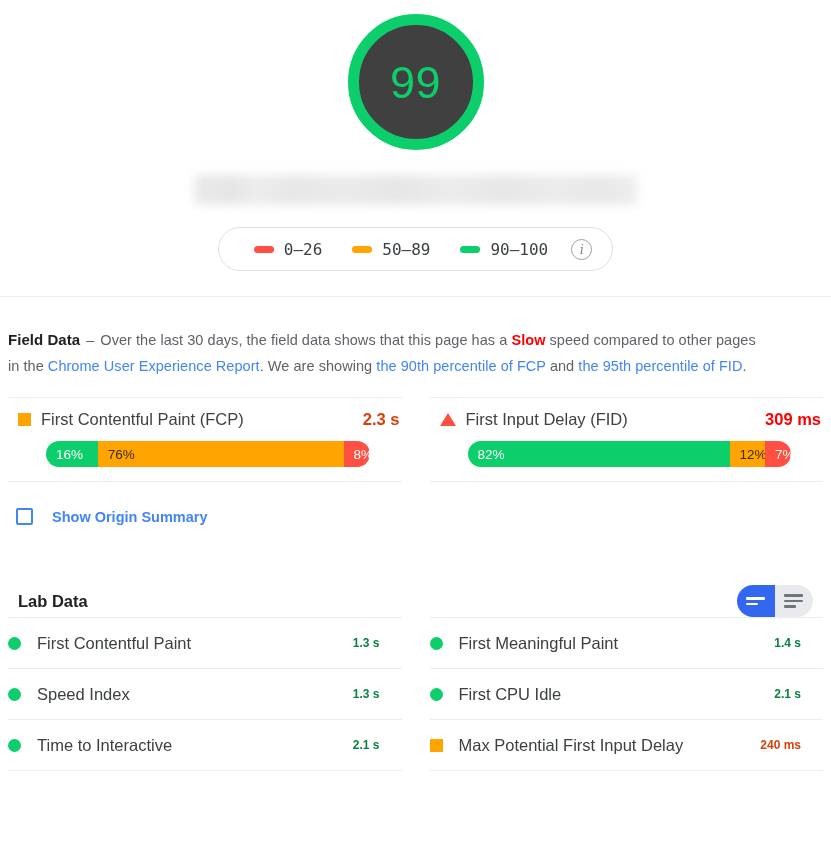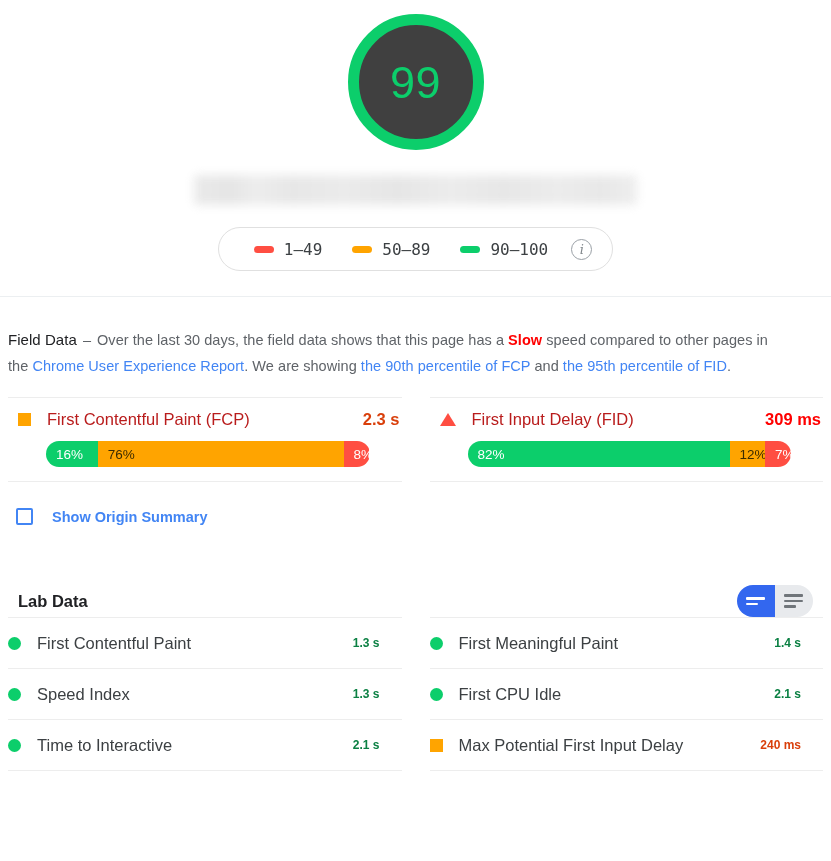--- a/index.html
+++ b/index.html
@@ -100,21 +100,21 @@
   
   .content { padding: 0 8px; }
   .fd-text {
     margin-top: 30px;
     font-size: 14.5px;
     line-height: 26px;
     color: #5f6368;
     max-width: 760px;
     letter-spacing: 0.05px;
   }
-  .fd-title { font-weight: normal; color: #202124; font-size: 15px; }
+  .fd-title { font-weight: bold; color: #202124; font-size: 15px; }
   .fd-dash { padding: 0 6px; }
   .fd-slow { color: #ff0000; font-weight: bold; }
   .fd-link { color: #4285f4; text-decoration: none; }
 
   .metrics-grid {
     margin-top: 18px;
     display: flex;
     gap: 28px;
   }
   .metric-col { flex: 1; }
@@ -127,23 +127,23 @@
     width: 13px; height: 13px; background: #FFA400; flex: none;
     margin-left: 8px;
   }
   .metric-icon-tri {
     width: 0; height: 0; flex: none; margin-left: 8px;
     border-left: 8px solid transparent;
     border-right: 8px solid transparent;
     border-bottom: 13px solid #FF4E42;
   }
   .metric-name {
-    margin-left: 16px;
+    margin-left: 10px;
     font-size: 16.5px;
-    color: #b91c1c;
+    color: #404040;
   }
   .metric-value {
     margin-left: auto;
     font-size: 16.5px;
     font-weight: bold;
   }
   .v-orange { color: #d93f0b; }
   .v-red { color: #ff0000; }
 
   .bar {
@@ -259,21 +259,21 @@
       <div class="gauge">
         <span class="gauge-score">99</span>
       </div>
     </div>
 
     <div class="url-blur"></div>
 
     <div class="legend">
       <div class="legend-item">
         <span class="legend-dash" style="background:#FF4E42"></span>
-        <span class="legend-label">1–49</span>
+        <span class="legend-label">0–26</span>
       </div>
       <div class="legend-item">
         <span class="legend-dash" style="background:#FFA400"></span>
         <span class="legend-label">50–89</span>
       </div>
       <div class="legend-item">
         <span class="legend-dash" style="background:#0CCE6B"></span>
         <span class="legend-label">90–100</span>
       </div>
       <div class="info-icon">

